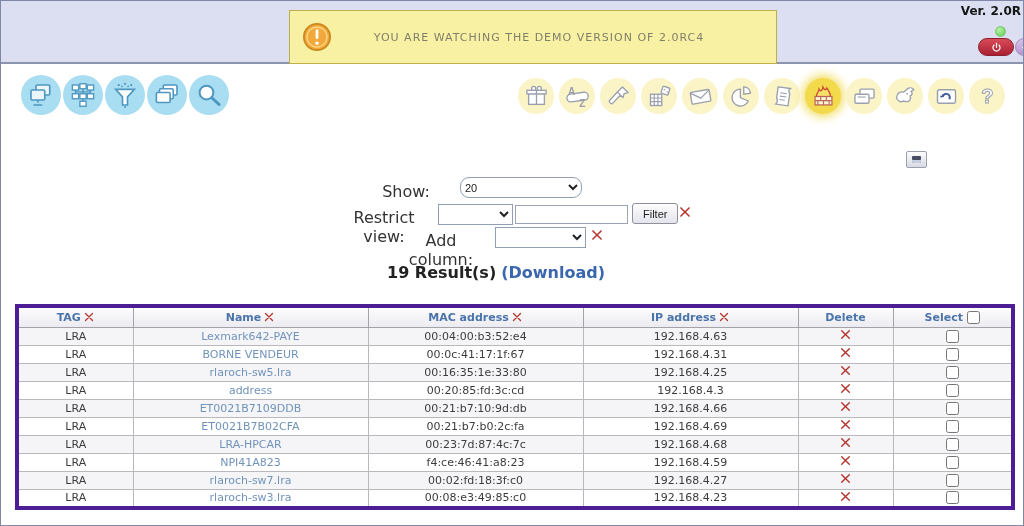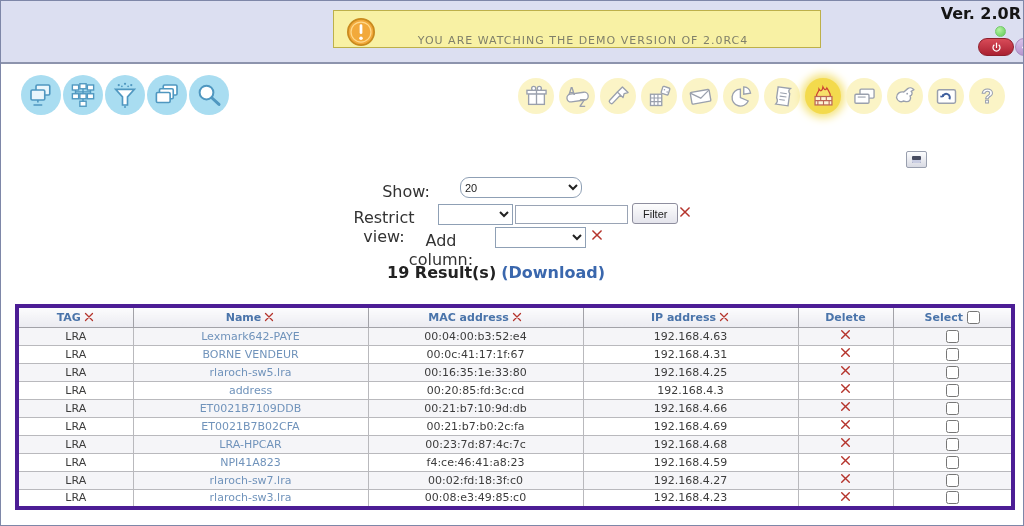--- a/index.html
+++ b/index.html
@@ -12,27 +12,27 @@
   
   .topbar { position:absolute; left:0; top:0; width:1024px; height:63px;
             background:#dcdff1; border-bottom:2px solid #8d94ad; }
   .logo { position:absolute; left:10px; top:4px; width:120px; height:56px; cursor:pointer; }
   .logo-main { font-size:31px; font-weight:bold; letter-spacing:-3px; color:#9b2d96;
                text-shadow:-1px -1px 0 #fff, 1px -1px 0 #fff, -1px 1px 0 #fff, 1px 1px 0 #fff; }
   .logo-sub { position:absolute; left:24px; top:31px; font-size:9px; color:#9b2d96;
               text-shadow:0 0 2px #fff; }
   .logo-eight { position:absolute; left:64px; top:14px; width:26px; height:38px; }
 
-  .banner { position:absolute; left:288px; top:9px; width:488px; height:38px;
-            background:#f8f1a4; border:1px solid #bdb04a; display:flex; align-items:flex-end;margin-left:44px; }
+  .banner { position:absolute; left:288px; top:9px; width:488px; height:54px;
+            background:#f8f1a4; border:1px solid #bdb04a; display:flex; align-items:center; }
   .warn-icon { width:30px; height:30px; margin-left:12px; flex:0 0 auto; }
   .banner-text { flex:1; text-align:center; font-size:11px; letter-spacing:1px;
                  color:#80806a; padding-right:30px; }
 
-  .version { position:absolute; right:4px; top:3px; font-size:16px; font-weight:bold; color:#151515; }
+  .version { position:absolute; right:4px; top:3px; font-size:12px; font-weight:bold; color:#151515; }
   .status-dot { position:absolute; left:994px; top:25px; width:11px; height:11px; border-radius:50%;
                 background:radial-gradient(circle at 35% 30%, #b6f3a4, #5ecb55);
                 border:1px solid #74c96c; }
   .power-btn { position:absolute; left:977px; top:37px; width:36px; height:18px;
                border-radius:9px; border:1px solid #8e1f2c; cursor:pointer;
                background:linear-gradient(#d84b58,#aa2132); display:flex; align-items:center; justify-content:center; }
   .power-btn svg { width:13px; height:13px; }
   .switch-btn { position:absolute; left:1014px; top:37px; width:26px; height:18px;
                 border-radius:9px; border:1px solid #a98cc0; cursor:pointer;
                 background:linear-gradient(#d8c2ea,#b697cf); display:flex; align-items:center; }

